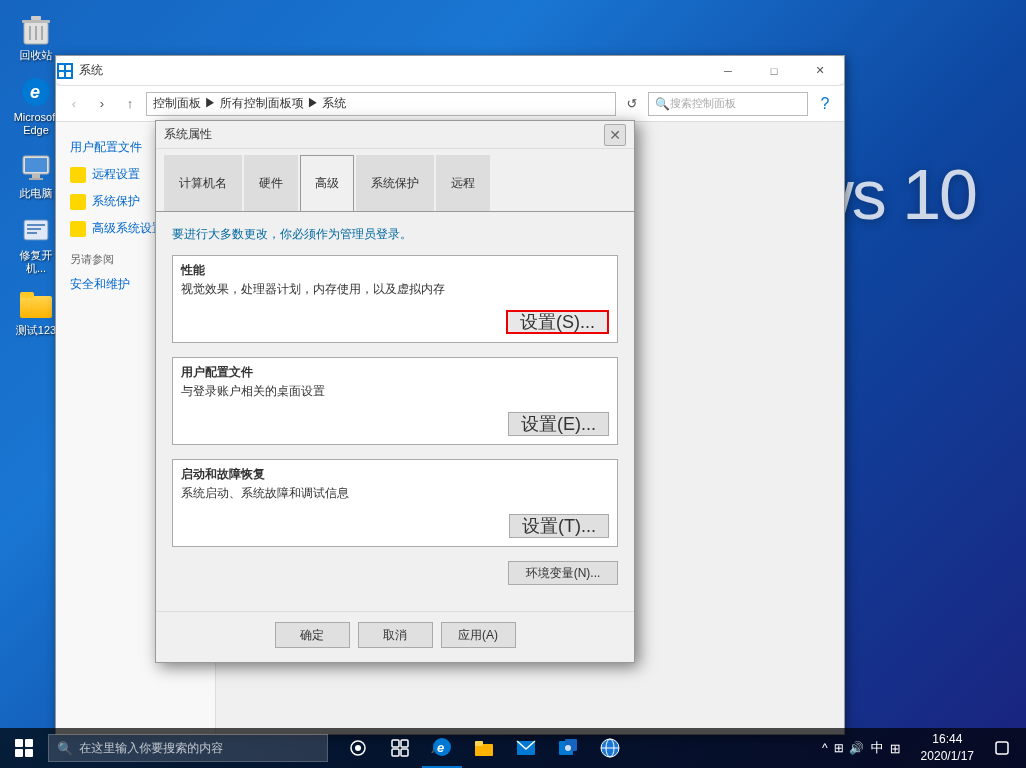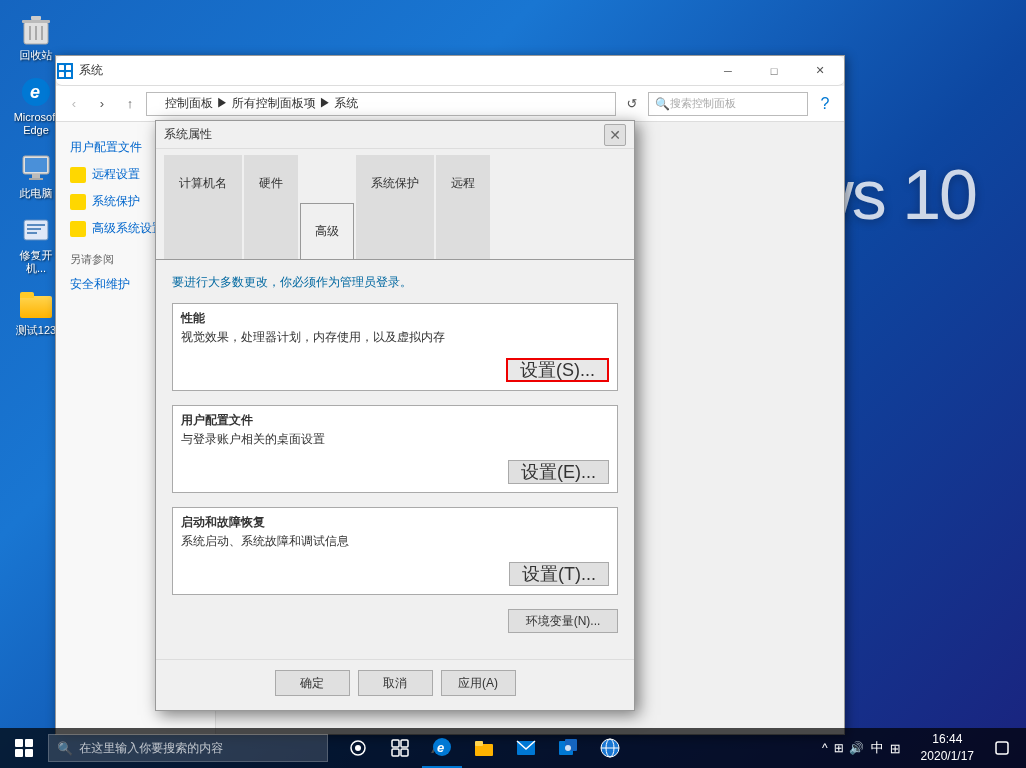--- a/index.html
+++ b/index.html
@@ -128,21 +128,21 @@
       border-radius: 2px;
     }
     .nav-btn.disabled { color: #bbb; cursor: default; }
     .address-path {
       flex: 1;
       height: 24px;
       border: 1px solid #bbb;
       background: #fff;
       display: flex;
       align-items: center;
-      padding: 0 18px;
+      padding: 0 6px;
       font-size: 12px;
       color: #333;
     }
     .search-box {
       width: 160px;
       height: 24px;
       border: 1px solid #bbb;
       background: #fff;
       display: flex;
       align-items: center;
@@ -272,21 +272,20 @@
       background: #ddd;
       border-bottom: none;
       color: #333;
     }
     .dialog-tab.active {
       background: #f0f0f0;
       border-color: #999;
       border-bottom-color: #f0f0f0;
       position: relative;
       z-index: 1;
-      margin-top: 48px;
     }
 
     
     .dialog-body {
       padding: 14px 16px;
     }
     .dialog-notice {
       font-size: 12px;
       color: #0369a1;
       margin-bottom: 12px;

